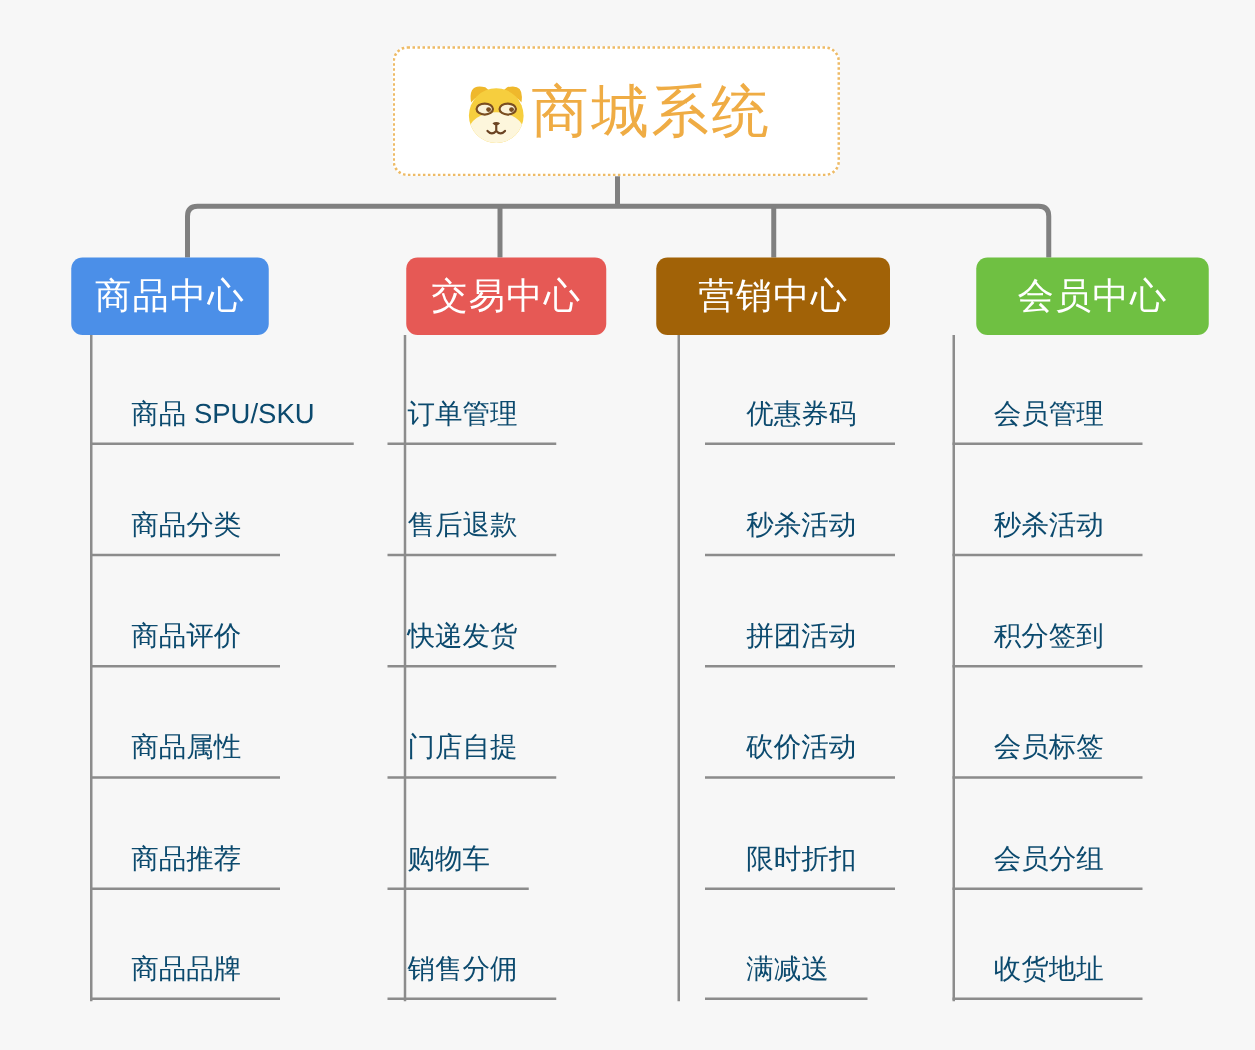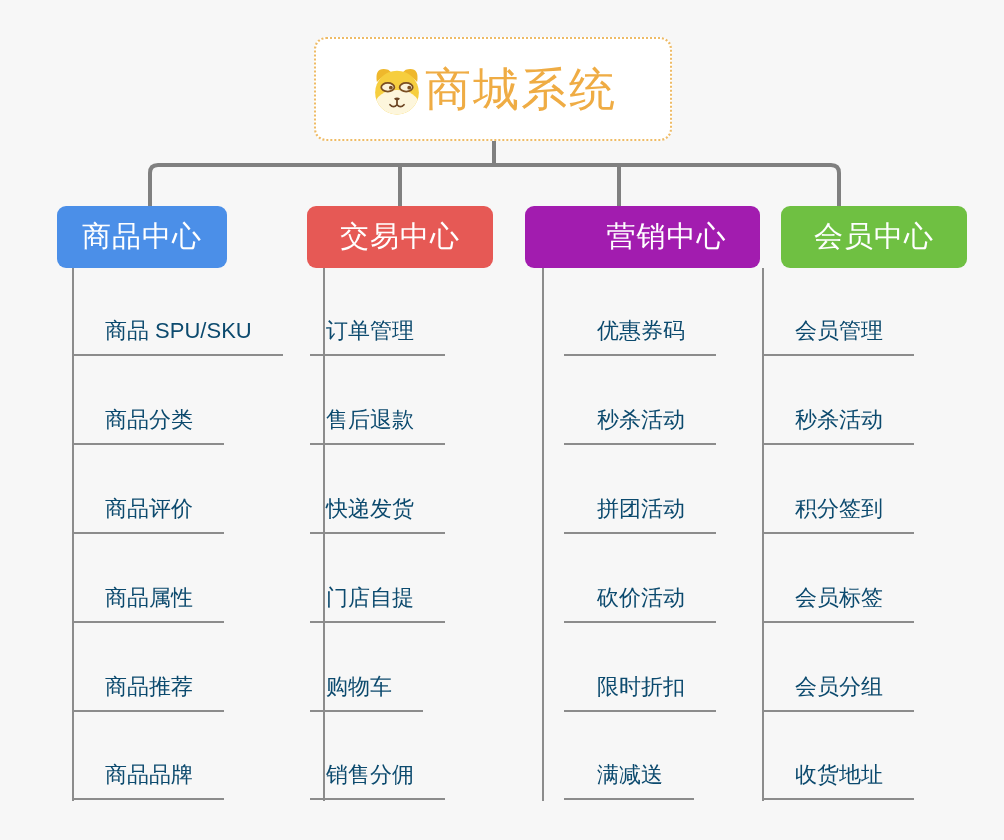--- a/index.html
+++ b/index.html
@@ -30,22 +30,22 @@
   .dog-icon{width:56px;height:56px;flex:0 0 auto;}
 
   
   .branch-box{
     position:absolute;top:206px;height:62px;
     border-radius:9px;
     display:flex;align-items:center;justify-content:center;
     color:#ffffff;font-size:29px;letter-spacing:1px;white-space:nowrap;
     cursor:pointer;
   }
-  .branch-box.b0{left:57px;width:170px;background:#4b8fe8;}
-  .branch-box.b1{left:307px;width:186px;background:#e65955;}
+  .branch-box.b0{left:57px;width:158px;background:#4b8fe8;}
+  .branch-box.b1{left:325px;width:160px;background:#e65955;}
   .branch-box.b2{left:525px;width:187px;background:#efad43;}
   .branch-box.b3{left:745px;width:186px;background:#6fc042;}
 
   
   .leaf{
     position:absolute;
     width:max-content;
     padding:0 31px 8px 33px;
     border-bottom:2px solid #8c8c8c;
     font-size:22px;line-height:30px;color:#0c4a6e;
@@ -103,21 +103,21 @@
     </svg>
     <span class="root-title">商城系统</span>
   </div>
 
   <div class="branch-box b0" style="background: rgb(75, 143, 232);">
     <span>商品中心</span>
   </div>
   <div class="branch-box b1" style="background: rgb(230, 89, 85);">
     <span>交易中心</span>
   </div>
-  <div class="branch-box b2" style="background: #a21caf; padding-left: 48px;">
+  <div class="branch-box b2" style="background: #a16207;">
     <span>营销中心</span>
   </div>
   <div class="branch-box b3" style="background: rgb(111, 192, 66); margin-left: 36px;">
     <span>会员中心</span>
   </div>
 
   <div class="col0">
     <div class="leaf r0">商品 SPU/SKU</div>
     <div class="leaf r1">商品分类</div>
     <div class="leaf r2">商品评价</div>

